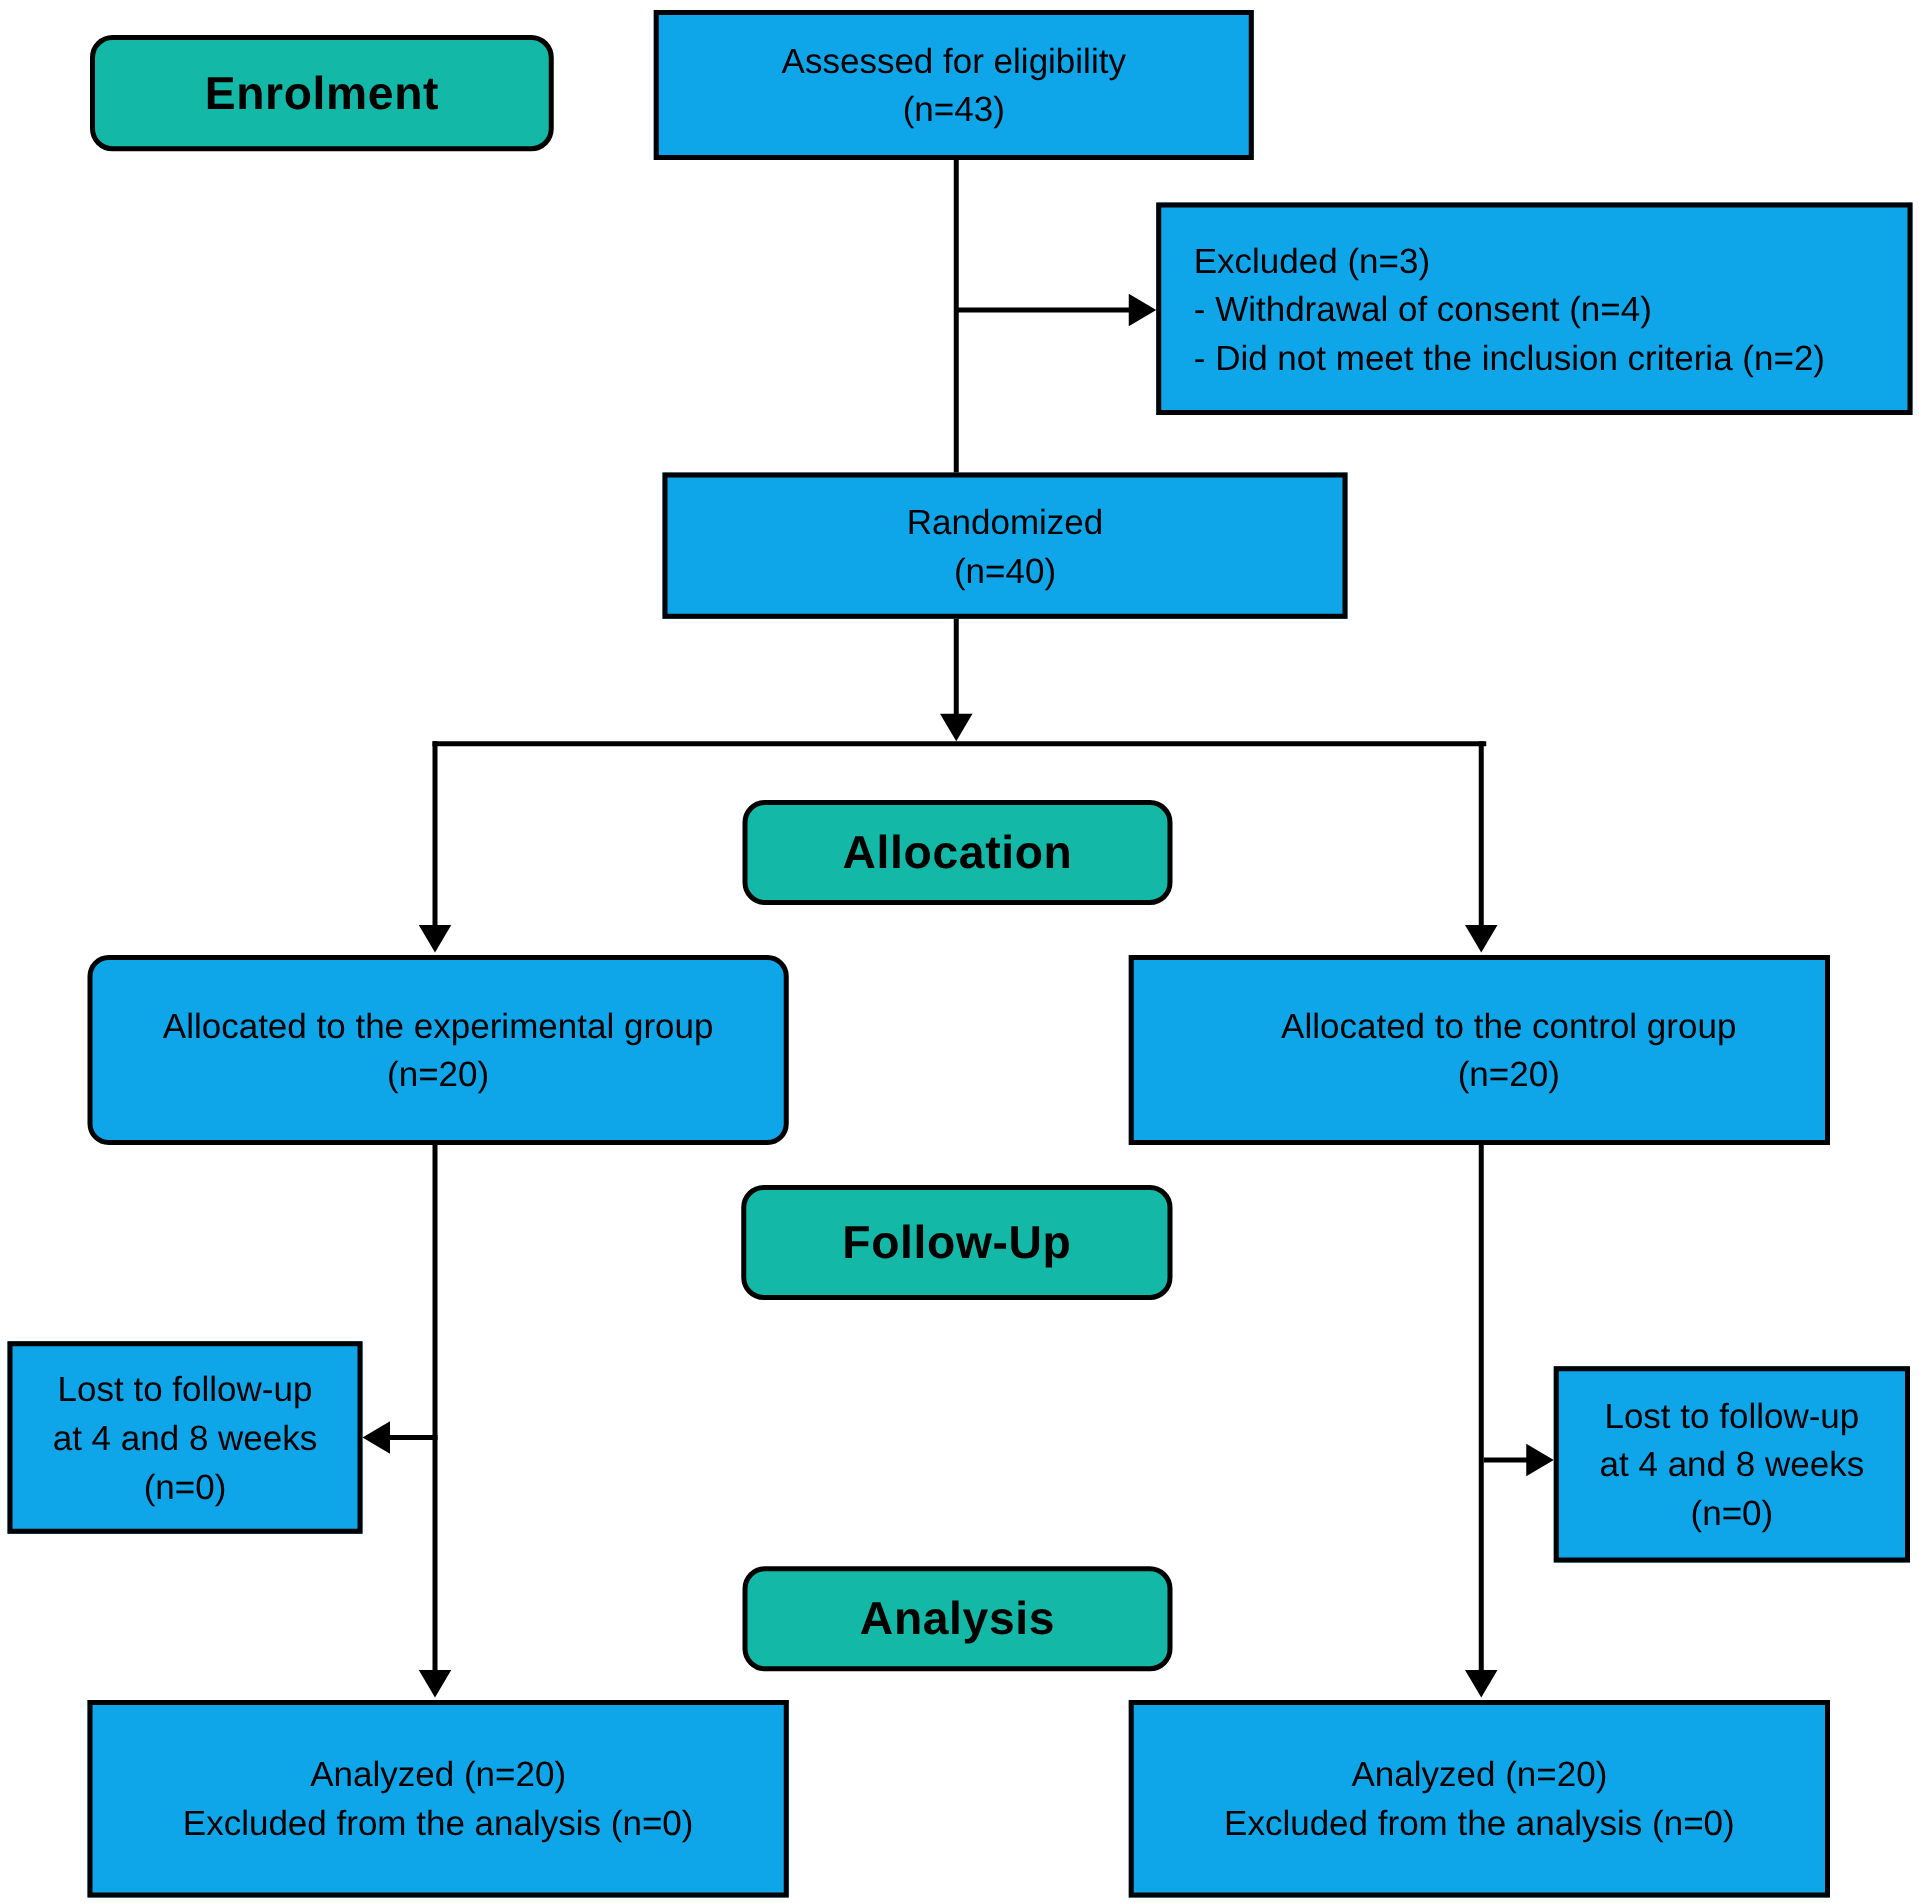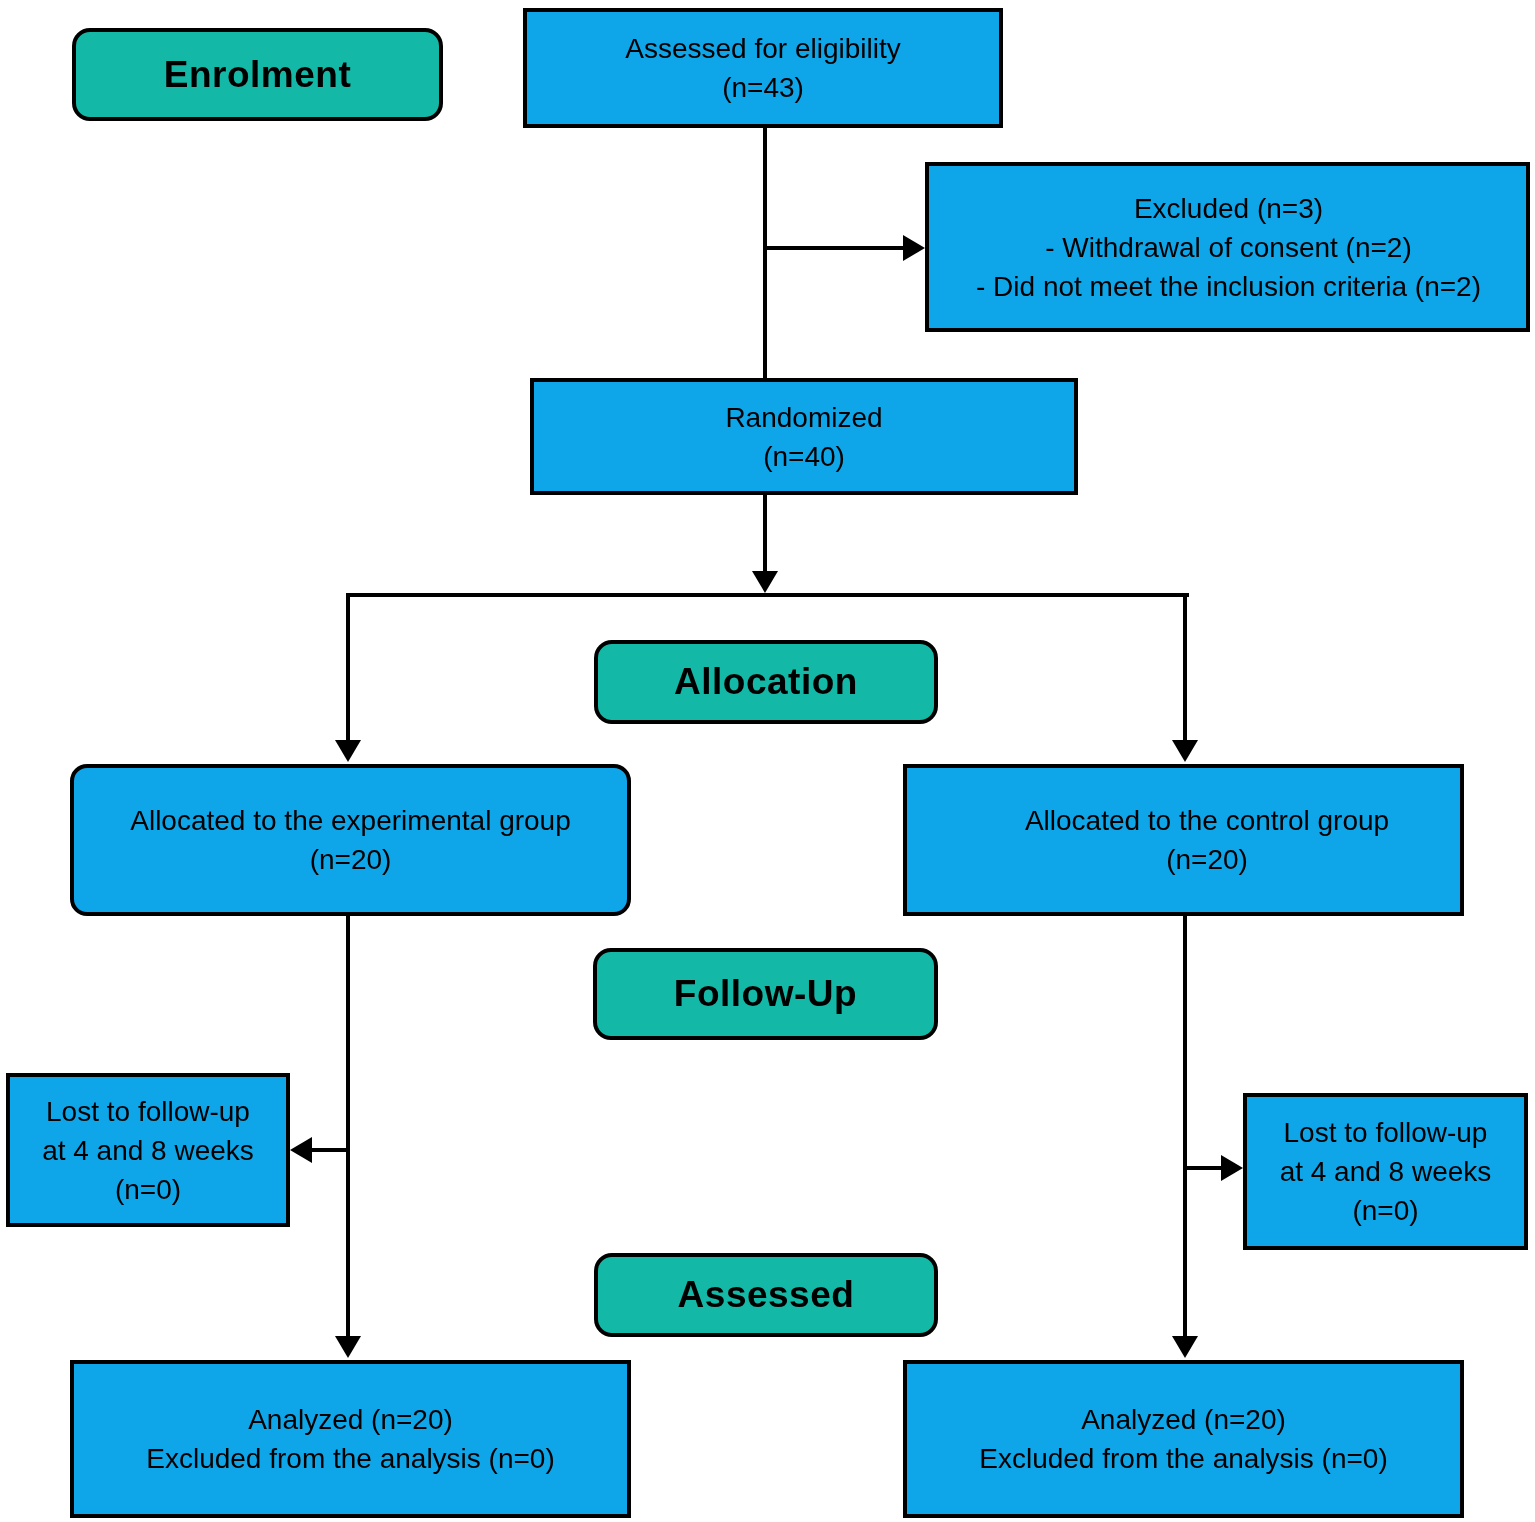--- a/index.html
+++ b/index.html
@@ -24,23 +24,23 @@
     display: flex;
     flex-direction: column;
     justify-content: center;
     align-items: center;
     text-align: center;
     font-size: 28px;
     line-height: 39px;
     color: #000000;
   }
   .box.left-align {
-    align-items: center;
+    align-items: flex-start;
     text-align: left;
-    padding-left: 12px;
+    padding-left: 26px;
     padding-right: 10px;
   }
   .stage {
     position: absolute;
     box-sizing: border-box;
     border: 4px solid #000000;
     border-radius: 18px;
     background: #14b8a6;
     display: flex;
     justify-content: center;
@@ -86,31 +86,31 @@
 
   <div class="stage" style="left:593px; top:948px; width:345px; height:92px;">
     <span>Follow-Up</span>
   </div>
 
   <div class="stage" style="left:594px; top:640px; width:344px; height:84px;">
     <span>Allocation</span>
   </div>
 
   <div class="stage" style="left:594px; top:1253px; width:344px; height:84px;">
-    <span>Assessed</span>
+    <span>Analysis</span>
   </div>
 
   <div class="box" style="left:523px; top:8px; width:480px; height:120px;">
     <div>Assessed for eligibility</div>
     <div>(n=43)</div>
   </div>
 
   <div class="box left-align" style="left:925px; top:162px; width:605px; height:170px;">
     <div>Excluded (n=3)</div>
-    <div>- Withdrawal of consent (n=2)</div>
+    <div>- Withdrawal of consent (n=4)</div>
     <div>- Did not meet the inclusion criteria (n=2)</div>
   </div>
 
   <div class="box" style="left:530px; top:378px; width:548px; height:117px;">
     <div>Randomized</div>
     <div>(n=40)</div>
   </div>
 
   <div class="box" style="left:70px; top:764px; width:561px; height:152px;border-radius:17px;">
     <div>Allocated to the experimental group</div>

